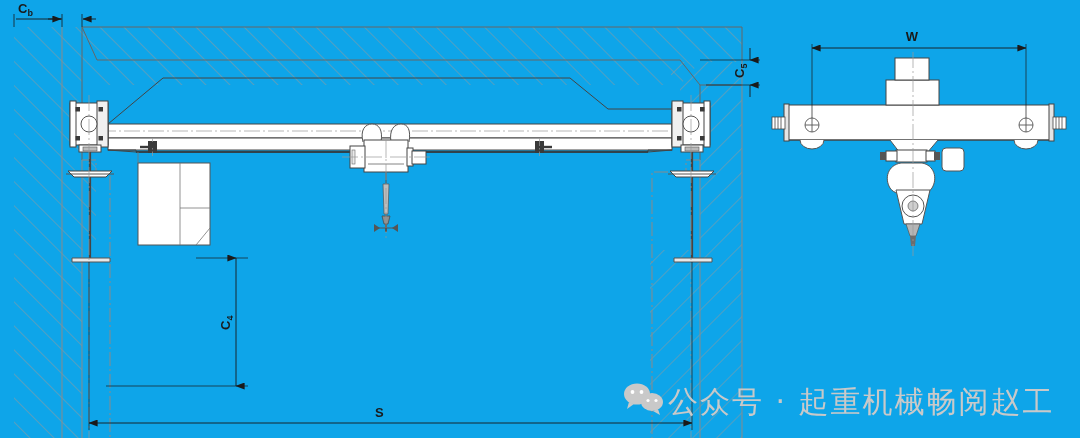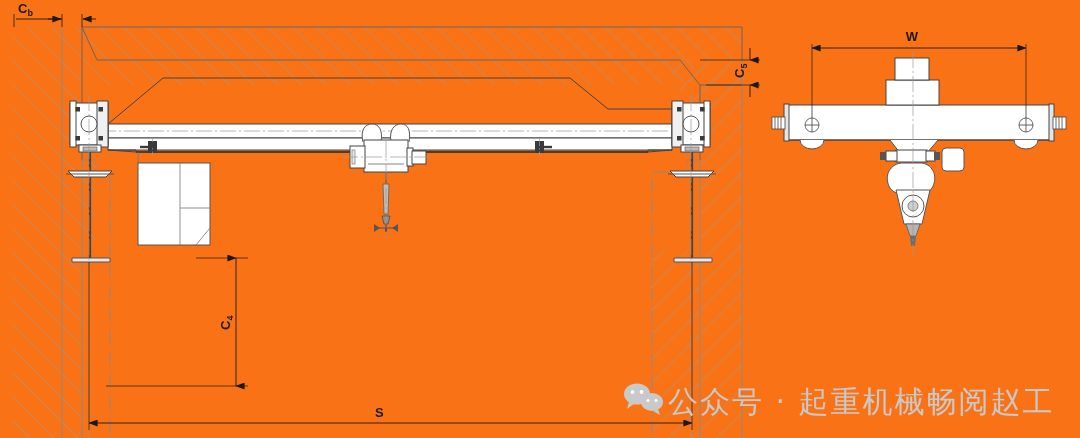--- a/index.html
+++ b/index.html
@@ -7,21 +7,21 @@
     padding: 0;
     background: #ffffff;
   }
   body {
     font-family: "Liberation Sans", sans-serif;
   }
   #drawing-root {
     position: relative;
     width: 1080px;
     height: 438px;
-    background: #f97316;
+    background: #0ea5e9;
     overflow: hidden;
   }
   svg#cad {
     position: absolute;
     left: 0;
     top: 0;
     width: 1080px;
     height: 438px;
     display: block;
   }

